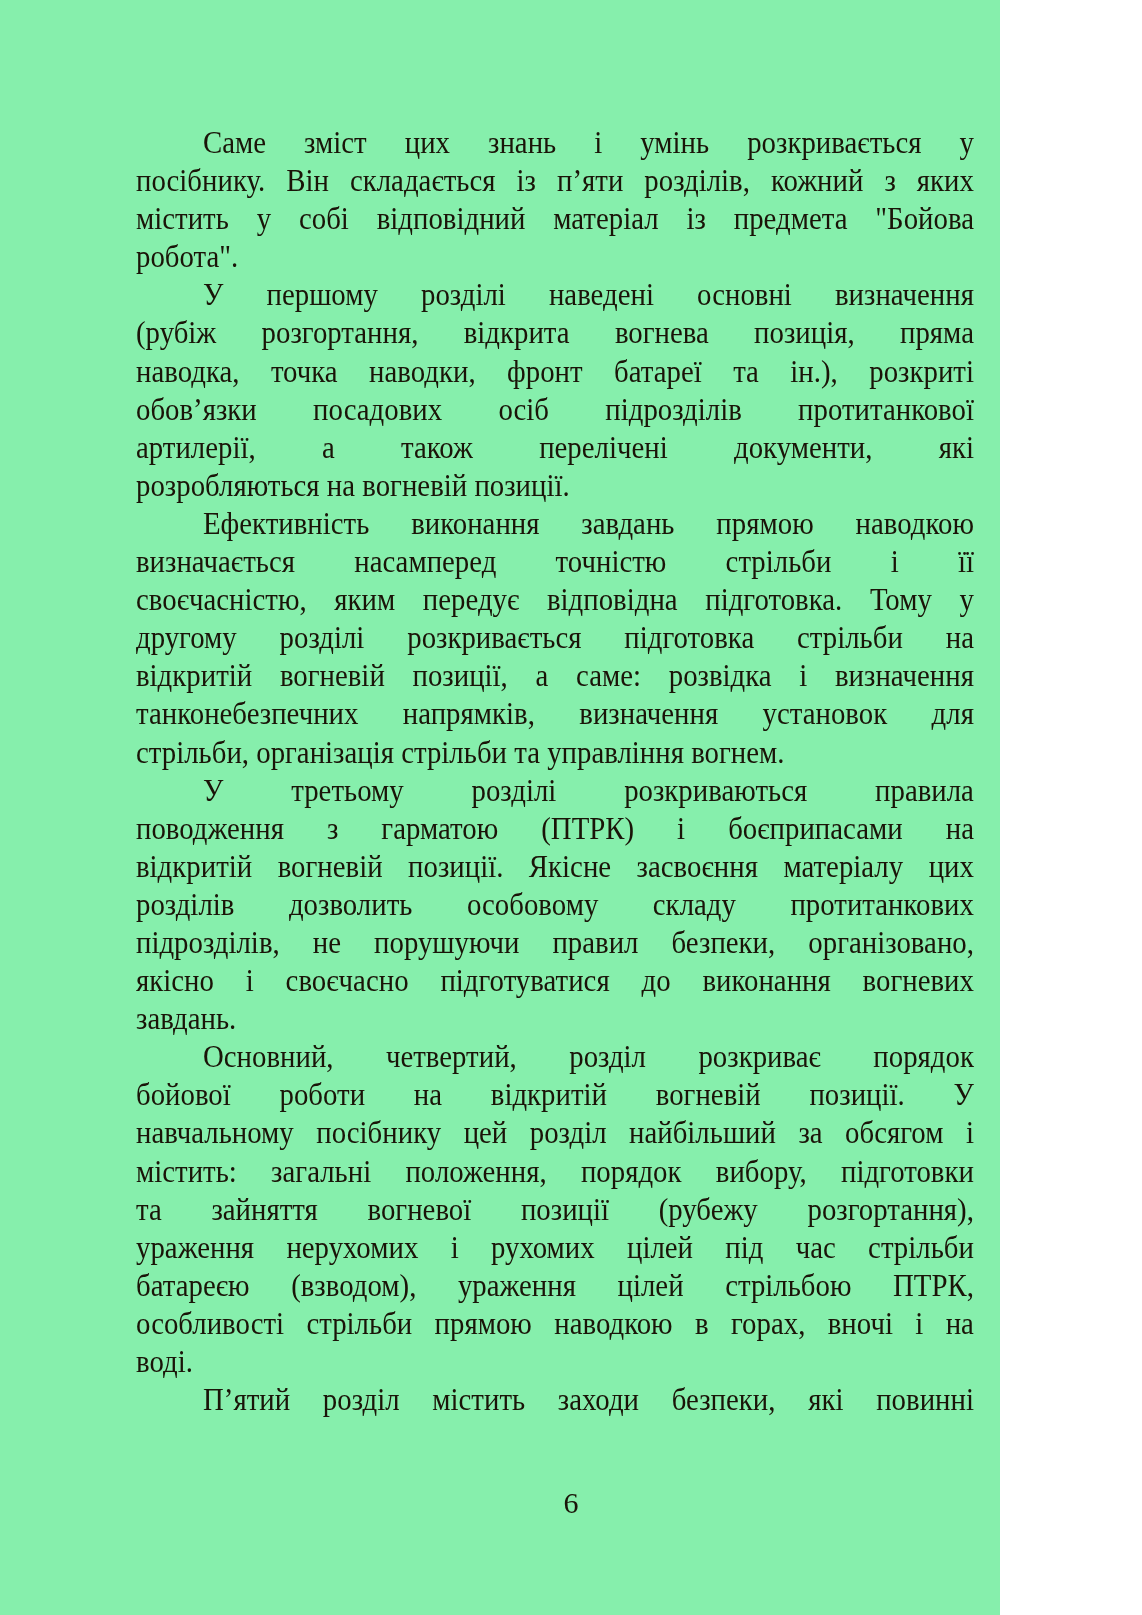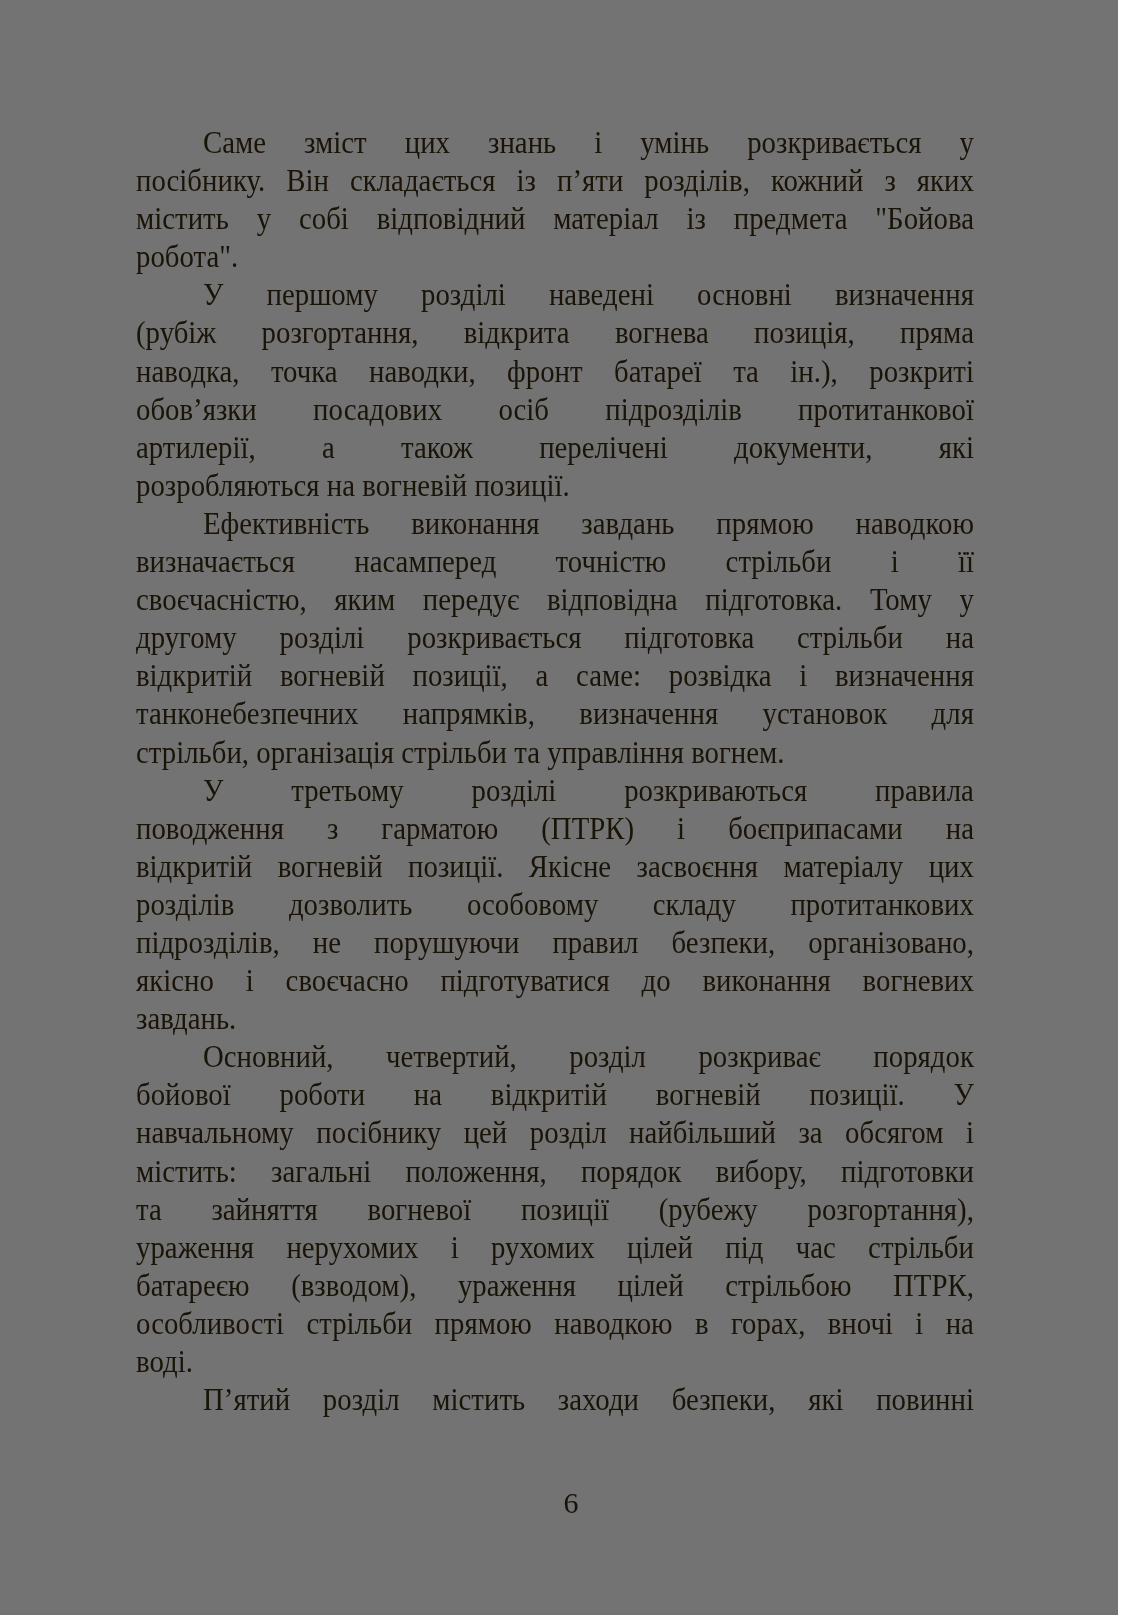--- a/index.html
+++ b/index.html
@@ -9,23 +9,23 @@
     }
     body {
       width: 1142px;
       height: 1615px;
       position: relative;
       overflow: hidden;
     }
     .page {
       position: absolute;
       left: 0; top: 0;
-      width: 1118px;
+      width: 1000px;
       height: 1615px;
-      background: #737373;
+      background: #86efac;
     }
     .text-block {
       position: absolute;
       left: 136px;
       top: 124px;
       width: 838px;
       font-family: "Liberation Serif", "DejaVu Serif", serif;
       font-size: 31px;
       color: #1a1408;
       transform: scaleX(0.93);

